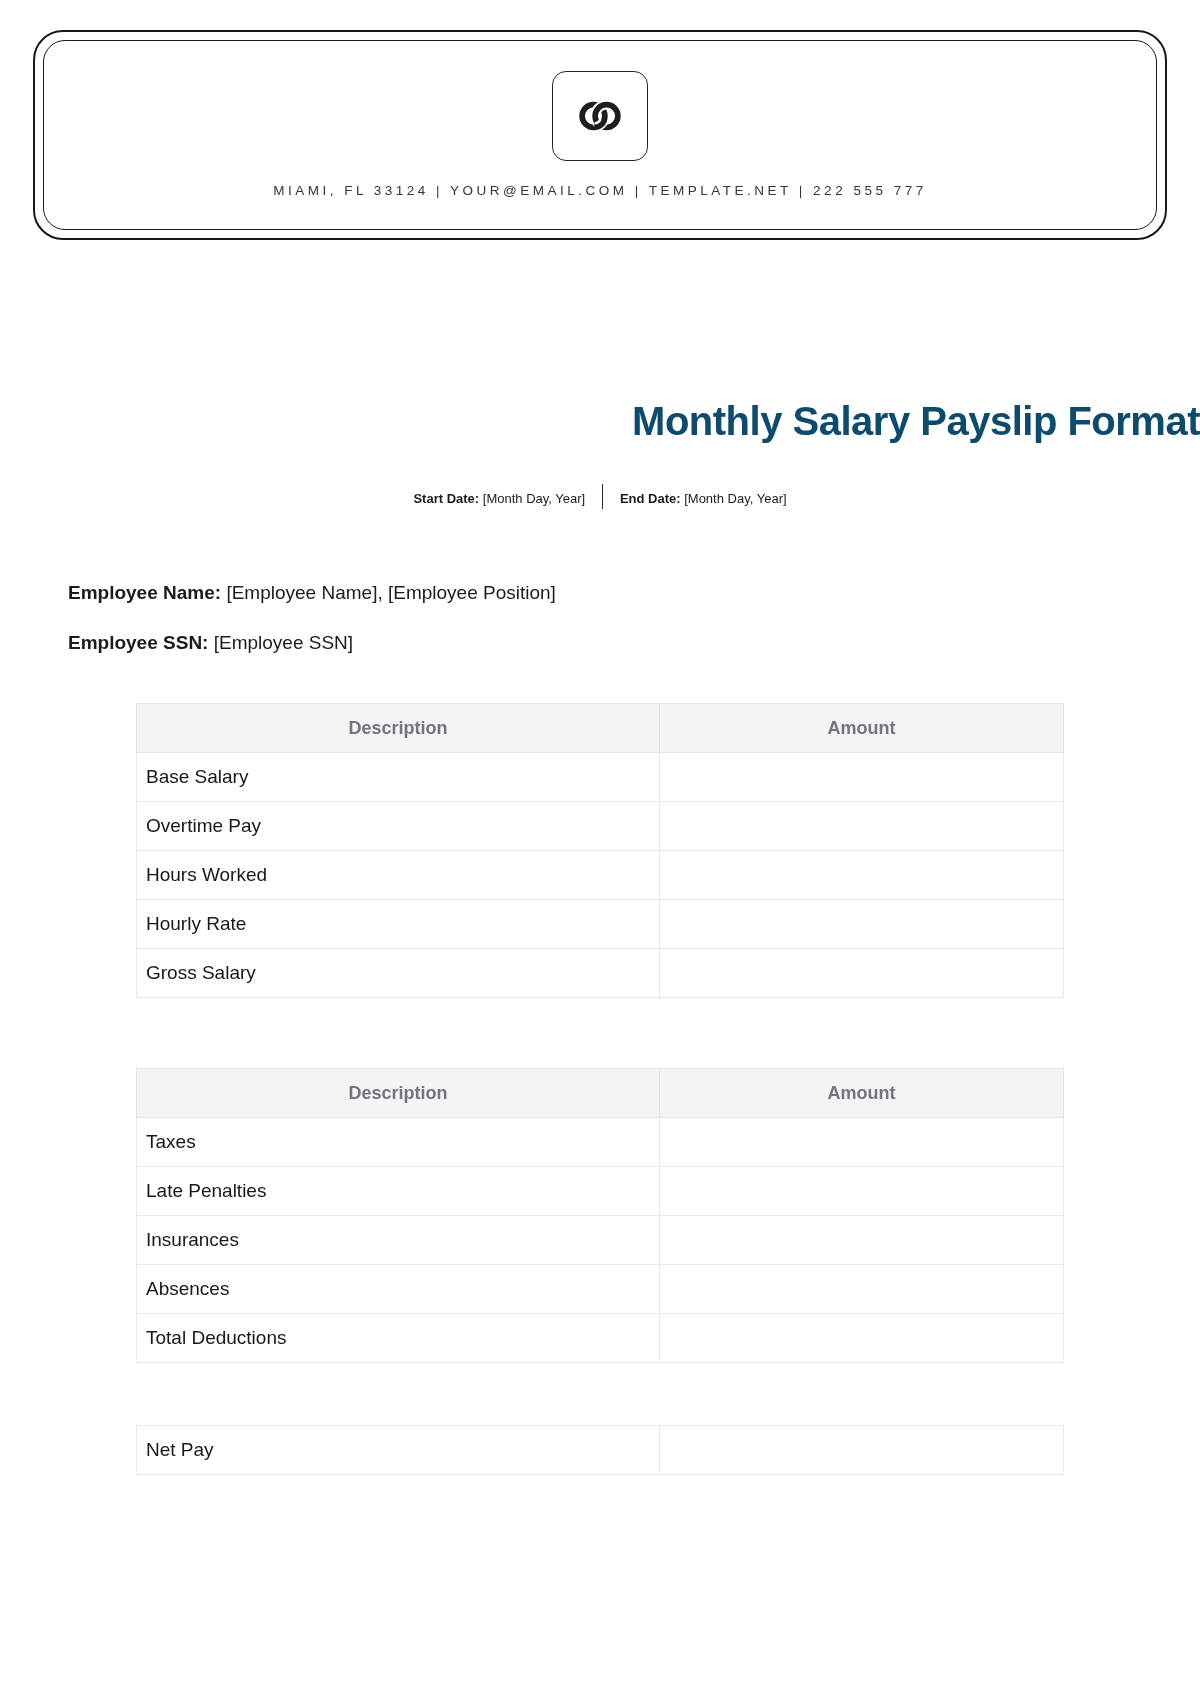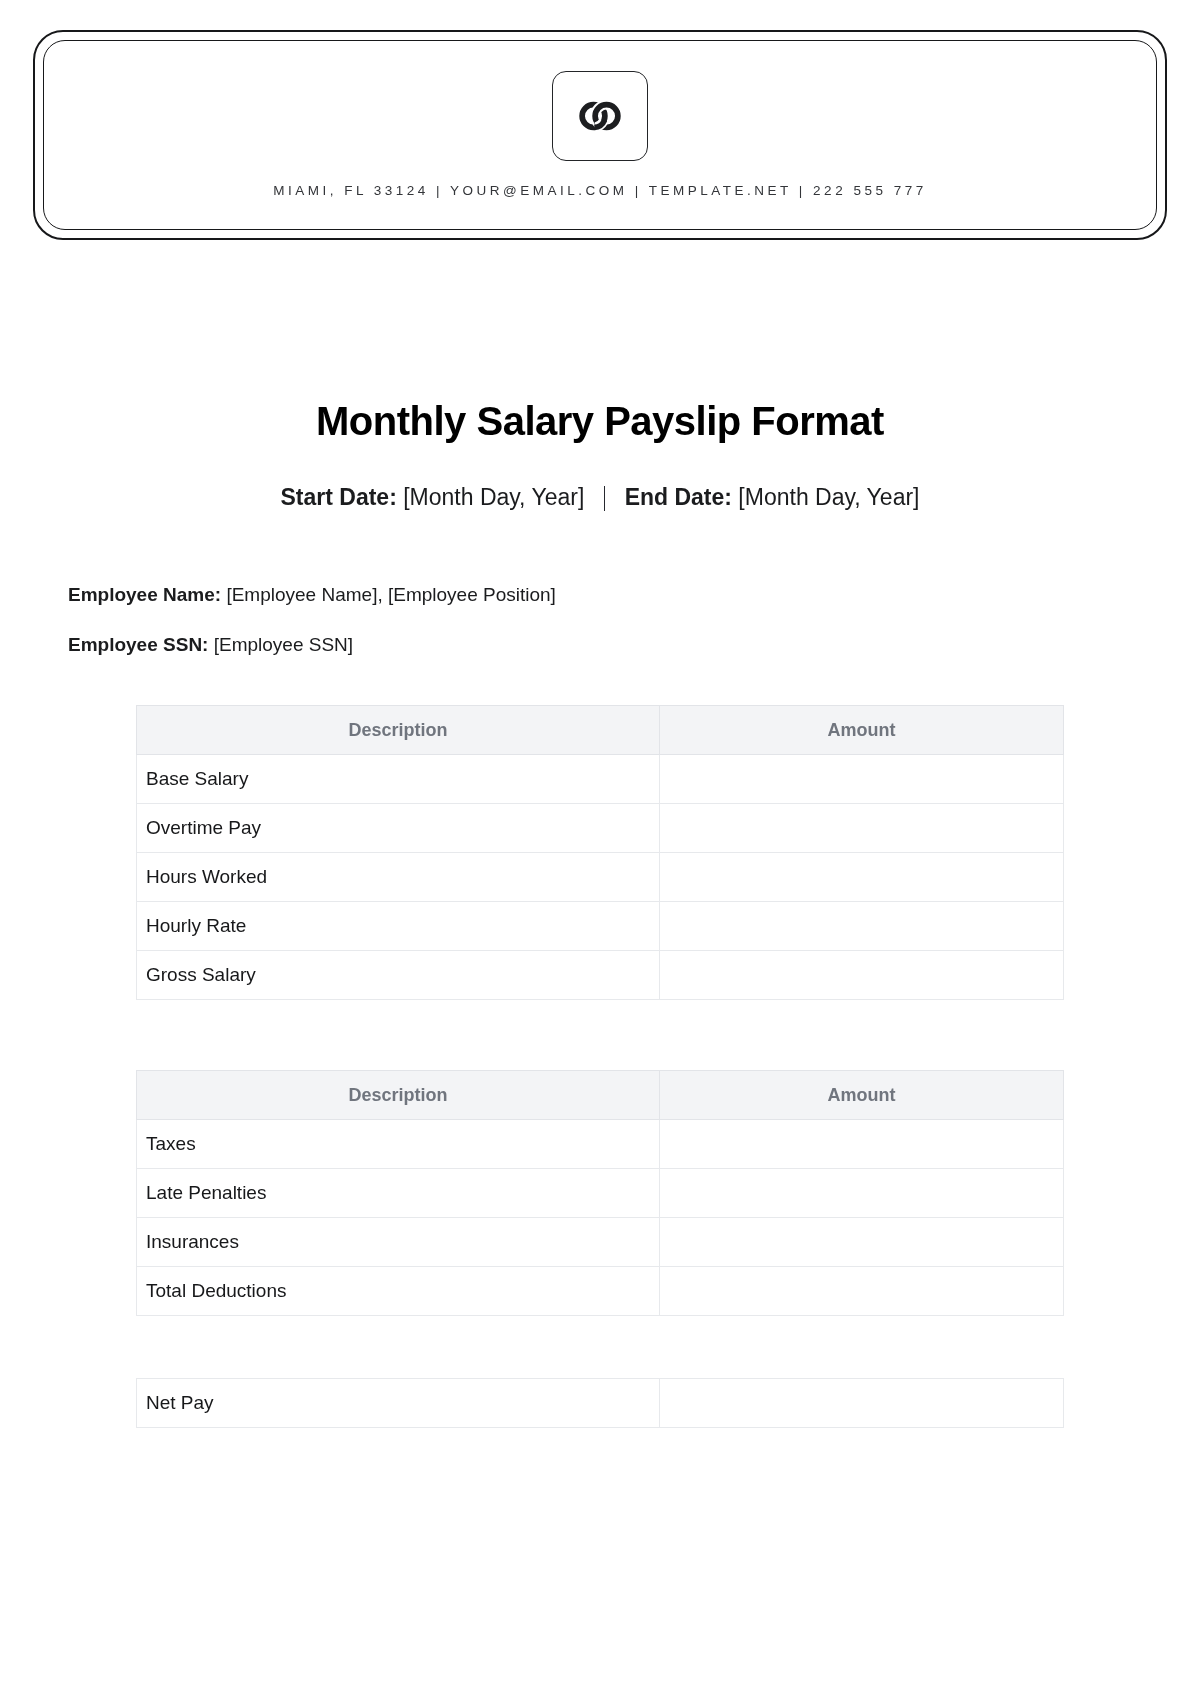--- a/index.html
+++ b/index.html
@@ -50,31 +50,31 @@
     font-size: 13.5px;
     font-weight: 500;
     letter-spacing: 3.5px;
     color: #333539;
     white-space: nowrap;
   }
 
   
   .doc-title {
     margin-top: 158px;
-    text-align: center;
+    text-align: right;
     font-size: 40px;
     line-height: 46px;
     font-weight: 800;
     letter-spacing: -0.5px;
-    color: #000000;
+    color: #0c4a6e;
   }
   .date-line {
     margin-top: 40px;
     text-align: center;
-    font-size: 23px;
+    font-size: 13px;
     color: #1b1c1e;
   }
   .date-line b { font-weight: 700; }
   .date-sep {
     display: inline-block;
     width: 1.5px;
     height: 25px;
     background: #26282e;
     vertical-align: -6px;
     margin: 0 13px;
@@ -219,20 +219,24 @@
       <td class="amount"></td>
     </tr>
     <tr>
       <td class="desc">Late Penalties</td>
       <td class="amount"></td>
     </tr>
     <tr>
       <td class="desc">Insurances</td>
       <td class="amount"></td>
     </tr>
+    <tr>
+      <td class="desc">Absences</td>
+      <td class="amount"></td>
+    </tr>
     <tr class="bold-row">
       <td class="desc">Total Deductions</td>
       <td class="amount"></td>
     </tr>
   </tbody>
 </table>
 
 <table class="payslip t-netpay">
   <colgroup>
       <col class="c-desc">

